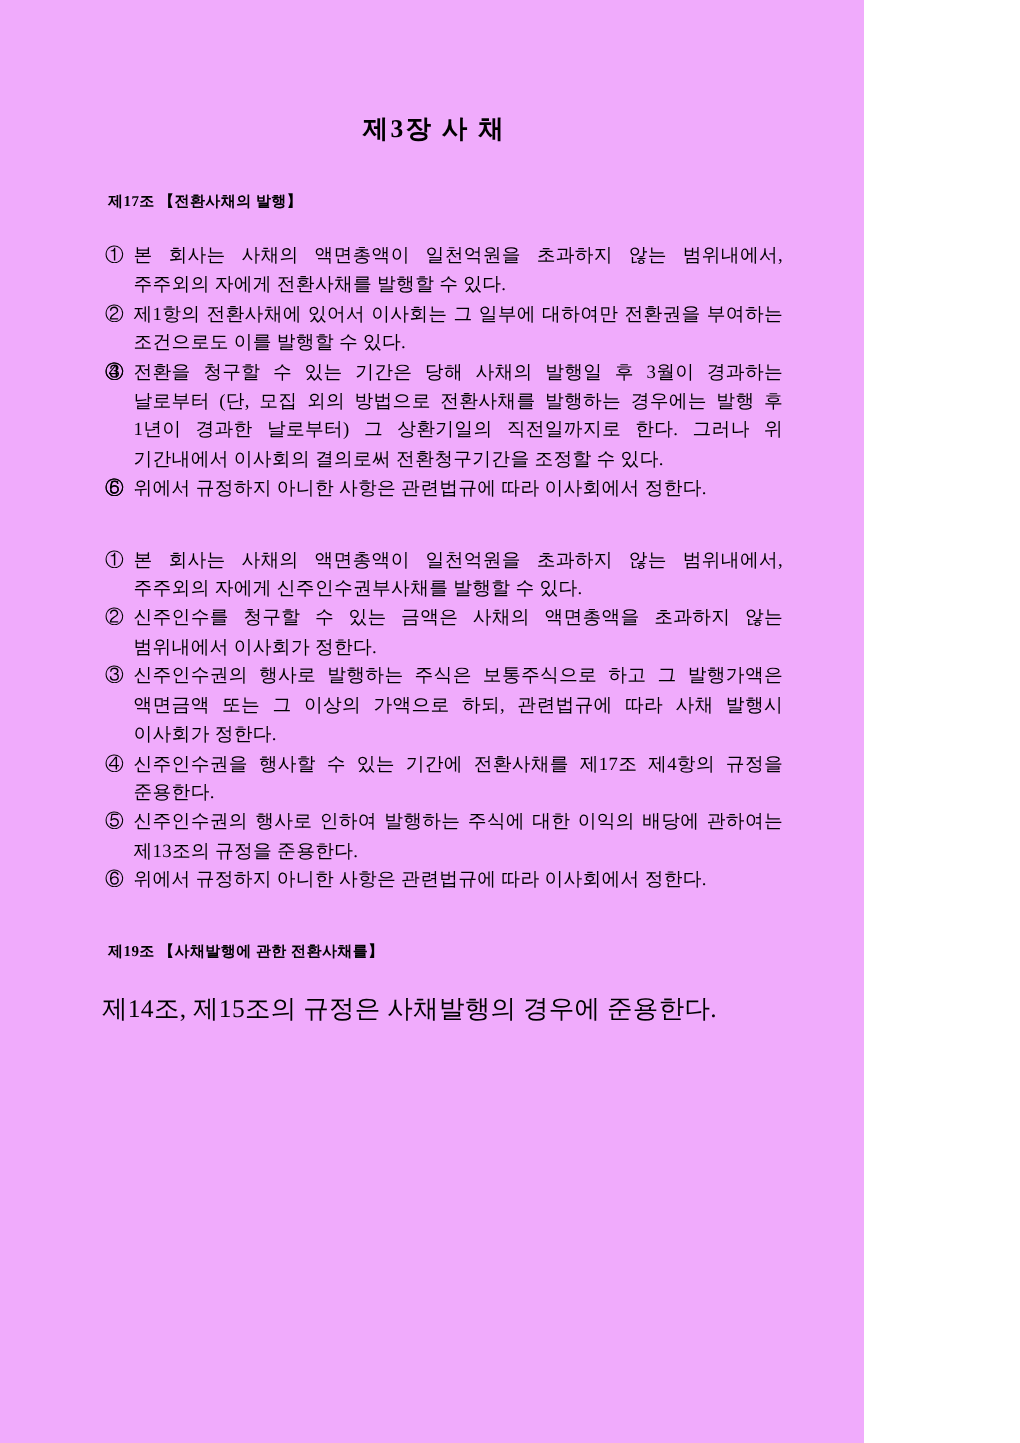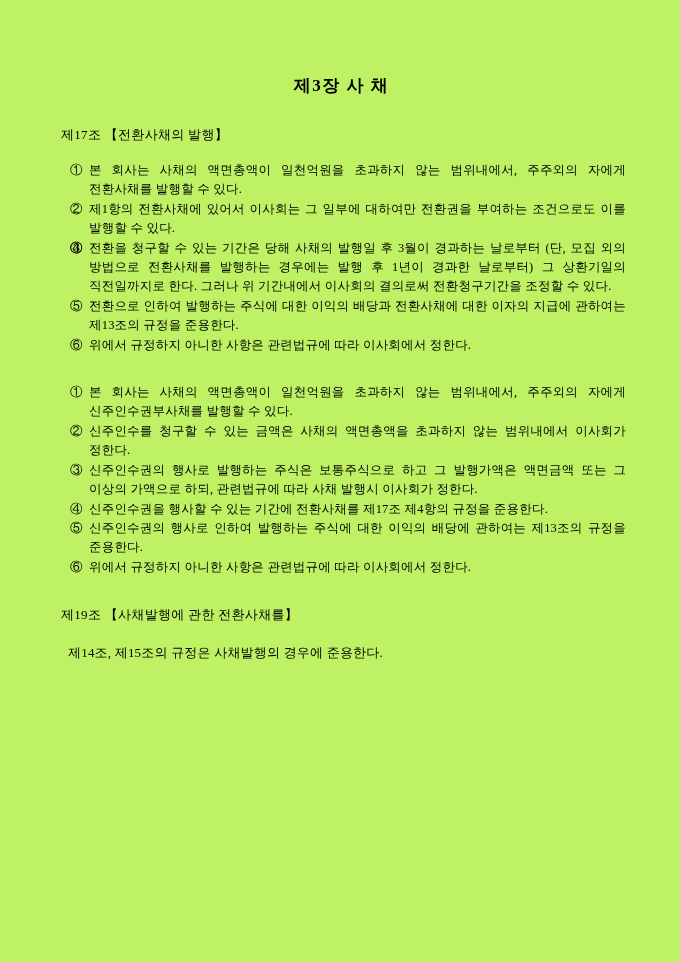--- a/index.html
+++ b/index.html
@@ -3,45 +3,45 @@
 <meta charset="utf-8">
 <style>
   html, body {
     margin: 0;
     padding: 0;
     background: #ffffff;
     color: #000000;
   }
   .page {
     position: relative;
-    width: 680px;
+    width: 576px;
     height: 962px;
     box-sizing: border-box;
-    background: #bef264;
+    background: #f0abfc;
     padding: 74px 54px 0 57px;
     overflow: hidden;
     font-family: "Liberation Serif", "DejaVu Serif", serif;
   }
   .chapter-title {
     margin: 0 0 28px 0;
     text-align: center;
     font-size: 17px;
     font-weight: bold;
     letter-spacing: 1.5px;
   }
   .article {
     margin: 0;
   }
   .article + .article {
     margin-top: 28px;
   }
   .article-heading {
-    margin: 4px;
-    font-size: 13px;
-    font-weight: normal;
+    margin: 15px;
+    font-size: 10px;
+    font-weight: bold;
     letter-spacing: 0.3px;
     line-height: 19px;
   }
   .items {
     list-style: none;
     margin: 17px 0 0 0;
     padding: 0 0 0 13px;
   }
   .item {
     position: relative;
@@ -52,42 +52,42 @@
     word-break: keep-all;
     letter-spacing: 0.2px;
   }
   .item .marker {
     position: absolute;
     left: 0;
     top: 0;
   }
   .article-body {
     margin: 19px 0 0 11px;
-    font-size: 13px;
+    font-size: 17px;
     line-height: 19.4px;
     text-align: justify;
     word-break: keep-all;
     letter-spacing: 0.2px;
   }
 </style>
 </head>
 <body>
 
 <div class="page">
 
   <h1 class="chapter-title">제3장 사 채</h1>
 
   <section class="article">
     <h2 class="article-heading">제17조 【전환사채의 발행】</h2>
     <ol class="items">
       <li class="item"><span class="marker">①</span><span>본 회사는 사채의 액면총액이 일천억원을 초과하지 않는 범위내에서, 주주외의 자에게 전환사채를 발행할 수 있다.</span></li>
       <li class="item"><span class="marker">②</span><span>제1항의 전환사채에 있어서 이사회는 그 일부에 대하여만 전환권을 부여하는 조건으로도 이를 발행할 수 있다.</span></li>
       <li class="item"><span class="marker">③</span></li>
       <li class="item"><span class="marker">④</span><span>전환을 청구할 수 있는 기간은 당해 사채의 발행일 후 3월이 경과하는 날로부터 (단, 모집 외의 방법으로 전환사채를 발행하는 경우에는 발행 후 1년이 경과한 날로부터) 그 상환기일의 직전일까지로 한다. 그러나 위 기간내에서 이사회의 결의로써 전환청구기간을 조정할 수 있다.</span></li>
-      <li class="item"><span class="marker">⑤</span><span>전환으로 인하여 발행하는 주식에 대한 이익의 배당과 전환사채에 대한 이자의 지급에 관하여는 제13조의 규정을 준용한다.</span></li>
+      <li class="item"><span class="marker">⑤</span></li>
       <li class="item"><span class="marker">⑥</span><span>위에서 규정하지 아니한 사항은 관련법규에 따라 이사회에서 정한다.</span></li>
     </ol>
   </section>
 
   <section class="article">
     <ol class="items">
       <li class="item"><span class="marker">①</span><span>본 회사는 사채의 액면총액이 일천억원을 초과하지 않는 범위내에서, 주주외의 자에게 신주인수권부사채를 발행할 수 있다.</span></li>
       <li class="item"><span class="marker">②</span><span>신주인수를 청구할 수 있는 금액은 사채의 액면총액을 초과하지 않는 범위내에서 이사회가 정한다.</span></li>
       <li class="item"><span class="marker">③</span><span>신주인수권의 행사로 발행하는 주식은 보통주식으로 하고 그 발행가액은 액면금액 또는 그 이상의 가액으로 하되, 관련법규에 따라 사채 발행시 이사회가 정한다.</span></li>
       <li class="item"><span class="marker">④</span><span>신주인수권을 행사할 수 있는 기간에 전환사채를 제17조 제4항의 규정을 준용한다.</span></li>

